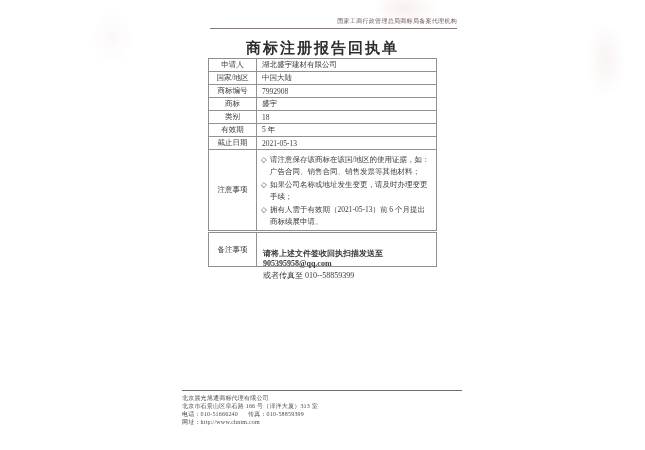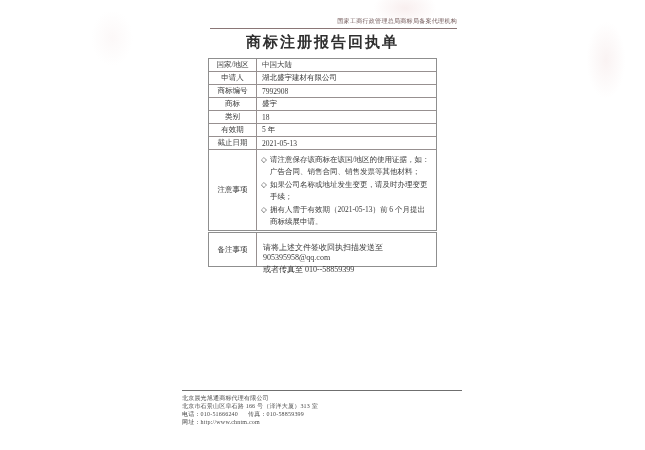--- a/index.html
+++ b/index.html
@@ -20,21 +20,21 @@
 
   
   .agency-note {
     position:absolute; top:17px; left:210px; width:247px;
     text-align:right; font-size:6px; letter-spacing:0.3px;
     color:#6d5353;
     border-bottom:1px solid #8a7676;
     padding-bottom:2px;
   }
   .doc-title {
-    position:absolute; top:33px; left:0; width:100%;
+    position:absolute; top:39px; left:0; width:100%;
     text-align:center; font-size:15px; font-weight:bold;
     letter-spacing:2px; color:#2f2f2f;
   }
 
   
   .info-table {
     position:absolute; left:208px; top:58px; width:227px;
     border:1px solid #8f8f8f;
     background:rgba(255,255,255,0.6);
   }
@@ -68,21 +68,21 @@
     text-align:center; font-size:9px; font-weight:bold;
     text-decoration:underline; text-underline-offset:2px;
     letter-spacing:1px; margin-top:1px;
   }
   .receipt-statement { font-size:7.5px; margin-top:6px; }
   .seal-label { font-size:7.5px; margin-top:17px; }
   .signer-label { font-size:7.5px; margin-top:16px; }
   .sign-date-label { font-size:7.5px; margin-top:1px; }
   .remarks-row { display:flex; height:33px; }
   .remarks-content { flex:1; padding:3px 6px; font-size:8px; }
-  .remarks-line1 { margin-top:6px; }
+  .remarks-line1 { margin-top:12px;font-weight:bold; }
   .remarks-line2 { margin-top:2px; }
 
   
   .footer {
     position:absolute; left:182px; top:390px; width:280px;
     border-top:1.5px solid #6f6f6f; padding-top:3px;
     color:#4a4a4a;
   }
   .footer div { font-size:6px; line-height:8px; letter-spacing:0.2px; }
   .footer .fax-part { margin-left:10px; }
@@ -91,26 +91,26 @@
 <body>
 
 <div class="doc">
 
   <div class="agency-note">国家工商行政管理总局商标局备案代理机构</div>
 
   <div class="doc-title">商标注册报告回执单</div>
 
   <div class="info-table">
     <div class="trow simple">
+      <div class="tlabel">申请人</div>
+      <div class="tvalue">湖北盛宇建材有限公司</div>
+    </div>
+    <div class="trow simple">
       <div class="tlabel">国家/地区</div>
       <div class="tvalue">中国大陆</div>
-    </div>
-    <div class="trow simple">
-      <div class="tlabel">申请人</div>
-      <div class="tvalue">湖北盛宇建材有限公司</div>
     </div>
     <div class="trow simple">
       <div class="tlabel">商标编号</div>
       <div class="tvalue">7992908</div>
     </div>
     <div class="trow simple">
       <div class="tlabel">商标</div>
       <div class="tvalue">盛宇</div>
     </div>
     <div class="trow simple">

